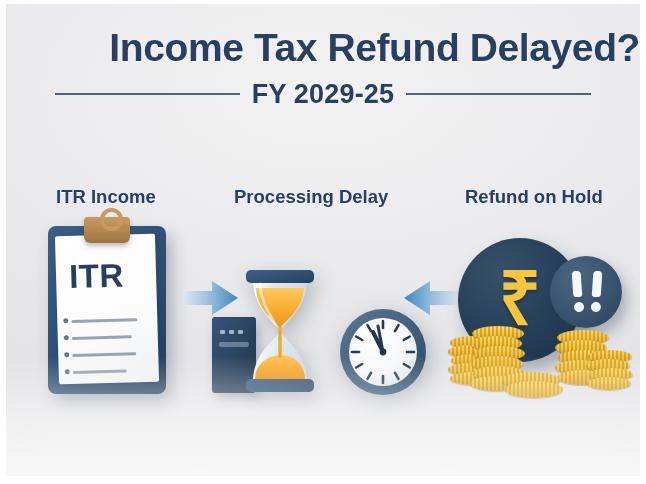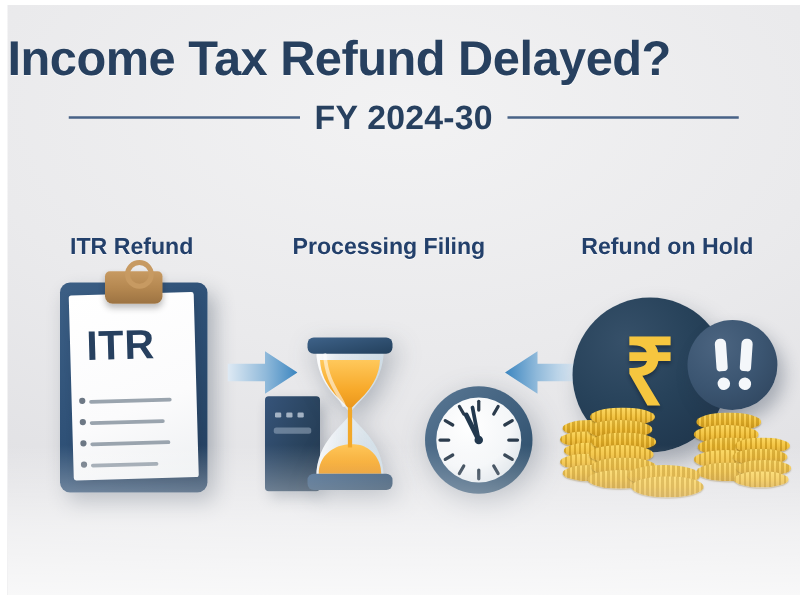--- a/index.html
+++ b/index.html
@@ -40,21 +40,21 @@
     height: 120px;
     background: linear-gradient(to bottom, rgba(255,255,255,0) 0%, rgba(255,255,255,0.55) 55%, rgba(255,255,255,0.8) 100%);
     pointer-events: none;
   }
 
   
   #title-block {
     position: absolute;
     left: 0; right: 0;
     top: 24px;
-    text-align: left;
+    text-align: right;
   }
   #main-title {
     font-size: 39px;
     font-weight: bold;
     color: #27405f;
     letter-spacing: -0.4px;
     line-height: 1.05;
     text-shadow: 0 1px 0 rgba(255,255,255,0.7);
   }
   #subtitle-row {
@@ -399,27 +399,27 @@
 </head>
 <body>
 
 <div id="poster">
   <div id="canvas">
 
     <div id="title-block">
       <div id="main-title">Income Tax Refund Delayed?</div>
       <div id="subtitle-row">
         <div class="rule"></div>
-        <div id="subtitle">FY 2024-30</div>
+        <div id="subtitle">FY 2029-25</div>
         <div class="rule"></div>
       </div>
     </div>
 
-    <div class="caption" id="cap-left">ITR Refund</div>
-    <div class="caption" id="cap-mid">Processing Filing</div>
+    <div class="caption" id="cap-left">ITR Income</div>
+    <div class="caption" id="cap-mid">Processing Delay</div>
     <div class="caption" id="cap-right">Refund on Hold</div>
 
     <div id="scene">
 
       <div id="clipboard">
         <div id="cb-board"></div>
         <div id="cb-paper">
           <div id="cb-itr">ITR</div>
           <div class="cb-dot" style="top:83px"></div>
           <div class="cb-line" style="top:84px"></div>

